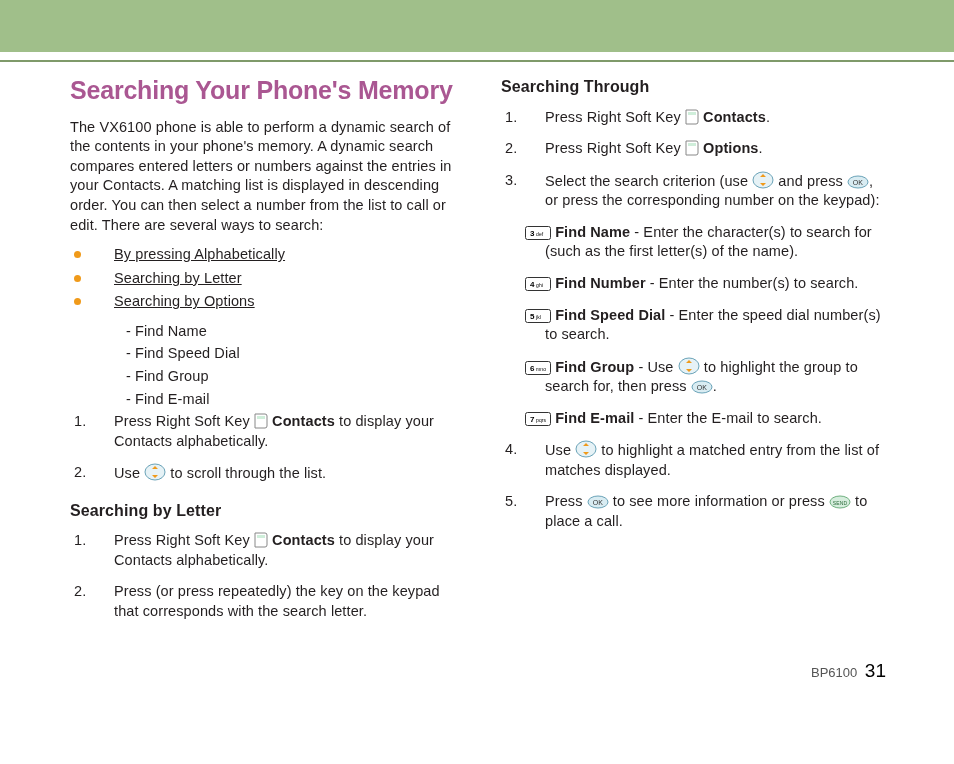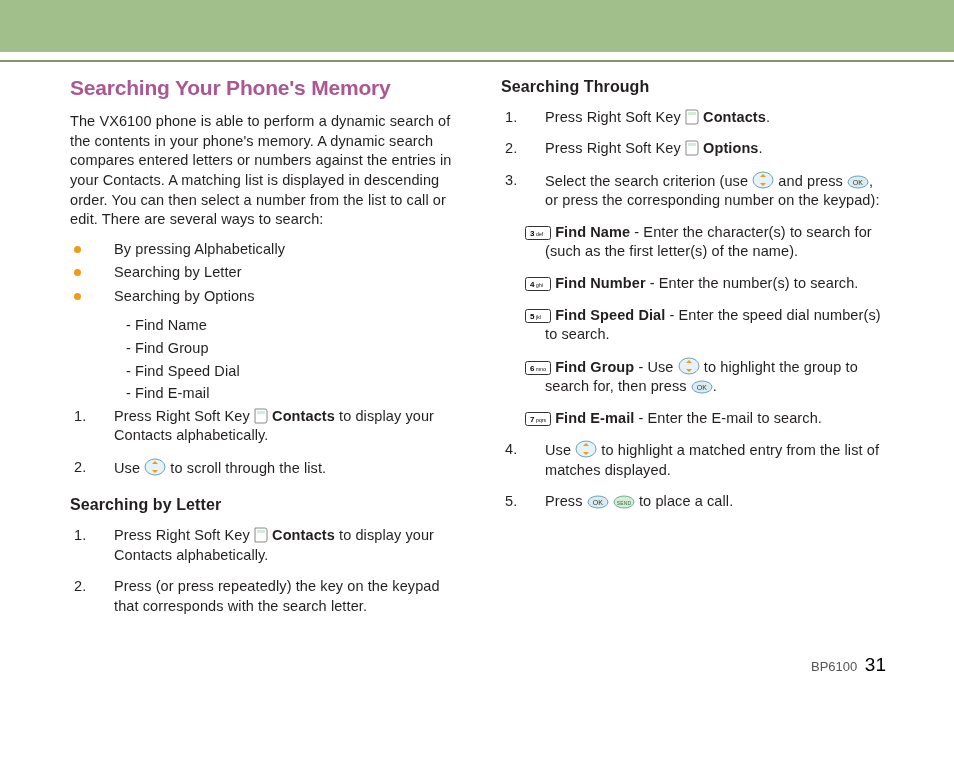--- a/index.html
+++ b/index.html
@@ -12,32 +12,32 @@
     background: #fff;
   }
   .topbar { height: 52px; background: #a0bf8a; }
   .rule { height: 2px; background: #7f9a6a; margin: 8px 0 12px 0; }
   .cols { display: flex; padding: 0 70px 0 70px; gap: 48px; }
   .col { flex: 1; font-size: 14.5px; line-height: 1.35; letter-spacing: 0.1px; }
   h1 {
     font-family: "Helvetica Neue", Arial, sans-serif;
     font-weight: 700;
     color: #aa5792;
-    font-size: 21px;
+    font-size: 25px;
     margin-bottom: 10px;
     letter-spacing: -0.2px;
   }
   h2 {
     font-weight: 700;
     font-size: 16px;
     margin: 16px 0 10px 0;
   }
   p { margin-bottom: 10px; }
   ul.bullets { list-style: none; margin: 6px 0 10px 0; padding: 0; }
-  ul.bullets > li { position: relative; padding-left: 44px; margin-bottom: 4px; }
+  ul.bullets > li { position: relative; padding-left: 44px; margin-bottom: 4px; text-decoration: underline; }
   ul.bullets > li::before {
     content: ""; position: absolute; left: 4px; top: 6px;
     width: 7px; height: 7px; border-radius: 50%; background: #f09a1a;
   }
   .subfind { padding-left: 56px; margin-bottom: 3px; }
   ol.steps { list-style: none; counter-reset: s; margin: 0 0 10px 0; padding: 0; }
   ol.steps > li { counter-increment: s; position: relative; padding-left: 44px; margin-bottom: 12px; }
   ol.steps > li::before { content: counter(s) "."; position: absolute; left: 4px; top: 0; }
   .keyitem { padding-left: 44px; margin-bottom: 12px; }
   .keyitem .kb { margin-left: -20px; }
@@ -59,22 +59,22 @@
 <div class="cols">
   <div class="col">
     <h1>Searching Your Phone's Memory</h1>
     <p>The VX6100 phone is able to perform a dynamic search of the contents in your phone's memory. A dynamic search compares entered letters or numbers against the entries in your Contacts. A matching list is displayed in descending order. You can then select a number from the list to call or edit. There are several ways to search:</p>
     <ul class="bullets">
       <li>By pressing Alphabetically</li>
       <li>Searching by Letter</li>
       <li>Searching by Options</li>
     </ul>
     <div class="subfind">- Find Name</div>
+    <div class="subfind">- Find Speed Dial</div>
     <div class="subfind">- Find Group</div>
-    <div class="subfind">- Find Speed Dial</div>
     <div class="subfind">- Find E-mail</div>
 
     <ol class="steps">
       <li>
         <span>Press Right Soft Key </span>
         <span class="ricon"><svg width="14" height="16">
               <path d="M1 1 h10 a2 2 0 0 1 2 2 v10 a2 2 0 0 1 -2 2 h-10 z" fill="#fff" stroke="#888" stroke-width="1"></path>
               <path d="M3 3 h8 v3 h-8 z" fill="#cfeeda"></path>
             </svg></span>
         <strong>Contacts</strong><span> to display your Contacts alphabetically.</span>
@@ -194,20 +194,21 @@
               <path d="M11 3 l3 3 h-6 z M11 15 l-3 -3 h6 z" fill="#f09a1a"></path>
             </svg></span>
         <span> to highlight a matched entry from the list of matches displayed.</span>
       </li>
       <li>
         <span>Press </span>
         <span class="ok"><svg width="22" height="14">
               <ellipse cx="11" cy="7" rx="10" ry="6" fill="#d9ecf2" stroke="#6aa3b8"></ellipse>
               <text x="11" y="10" text-anchor="middle" font-size="7" fill="#333" font-family="Arial">OK</text>
             </svg></span>
+        <span> to see more information or press </span>
         <span class="send"><svg width="22" height="14">
               <ellipse cx="11" cy="7" rx="10" ry="6" fill="#d6eddd" stroke="#6fb07f"></ellipse>
               <text x="11" y="9.5" text-anchor="middle" font-size="5" fill="#2a6b3a" font-family="Arial">SEND</text>
             </svg></span>
         <span> to place a call.</span>
       </li>
     </ol>
   </div>
 </div>
 

